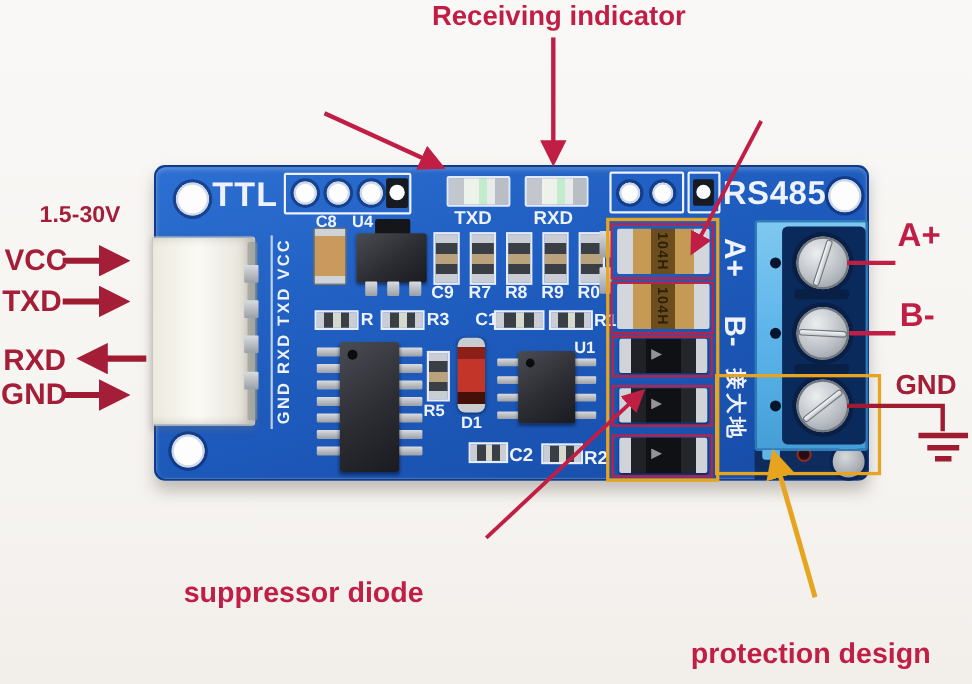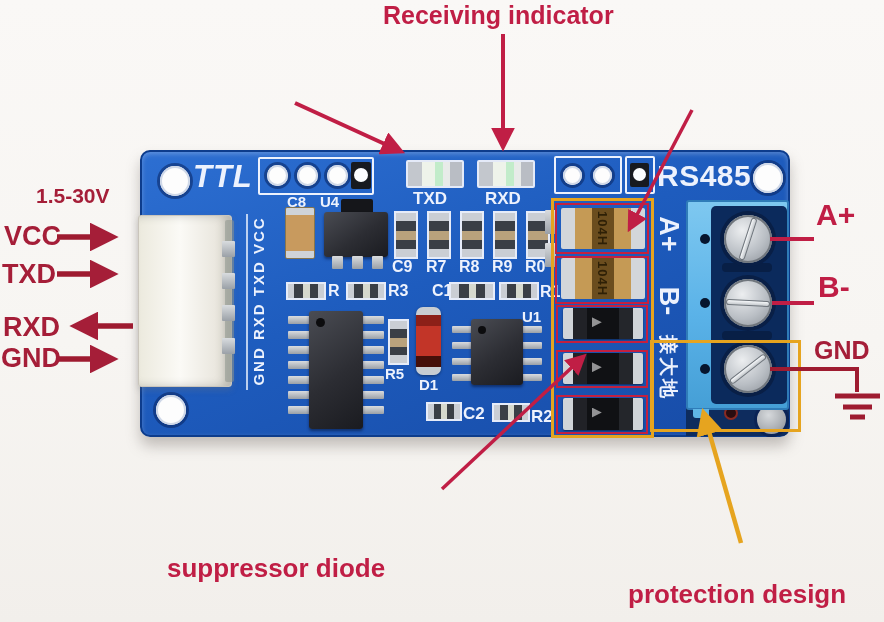--- a/index.html
+++ b/index.html
@@ -84,21 +84,21 @@
 
 <div id="stage">
 
   <div class="abs pcb"></div>
 
   <div class="abs hole" style="left:160px;top:166px;width:30px;height:30px;"></div>
   <div class="abs hole" style="left:753px;top:163px;width:30px;height:30px;"></div>
   <div class="abs hole" style="left:156px;top:395px;width:30px;height:30px;"></div>
   <div class="abs hole-silver" style="left:757px;top:405px;width:29px;height:29px;"></div>
 
-  <div class="abs silk" style="left:193px;top:161px;font-size:31px;letter-spacing:1px;font-style:italic;">TTL</div>
+  <div class="abs silk" style="left:193px;top:161px;font-size:31px;letter-spacing:1px;">TTL</div>
   <div class="abs silk" style="left:657px;top:161px;font-size:30px;letter-spacing:.5px;">RS485</div>
 
   <div class="abs silkbox" style="left:258px;top:157px;width:116px;height:38px;"></div>
   <div class="abs hole" style="left:267px;top:165px;width:21px;height:21px;"></div>
   <div class="abs hole" style="left:297px;top:165px;width:21px;height:21px;"></div>
   <div class="abs hole" style="left:327px;top:165px;width:21px;height:21px;"></div>
   <div class="abs sqpad" style="left:351px;top:162px;width:20px;height:27px;">
       <div class="dot" style="left:3px;top:6px;width:14px;height:14px;"></div>
     </div>
 
@@ -271,25 +271,25 @@
     <line x1="770" y1="239" x2="814" y2="239" class="lineR" stroke-width="4"></line>
     <line x1="772" y1="303" x2="814" y2="303" class="lineR" stroke-width="4"></line>
     <path d="M770,369 L857,369 L857,392" class="lineM" stroke-width="4"></path>
     <g>
       <line x1="835" y1="396" x2="880" y2="396" class="lineM" stroke-width="5"></line>
       <line x1="843" y1="407" x2="872" y2="407" class="lineM" stroke-width="5"></line>
       <line x1="850" y1="417" x2="865" y2="417" class="lineM" stroke-width="5"></line>
     </g>
   </svg>
 
-  <div class="abs lbl" style="left:383px;top:2px;width:250px;text-align:left;font-size:25px;">Receiving indicator</div>
+  <div class="abs lbl" style="left:383px;top:2px;width:250px;text-align:center;font-size:25px;">Receiving indicator</div>
   <div class="abs lbl-dark" style="left:36px;top:185px;font-size:21px;">1.5-30V</div>
   <div class="abs lbl-dark" style="left:4px;top:222px;font-size:27px;">VCC</div>
   <div class="abs lbl-dark" style="left:2px;top:260px;font-size:27px;">TXD</div>
   <div class="abs lbl-dark" style="left:3px;top:313px;font-size:27px;">RXD</div>
   <div class="abs lbl-dark" style="left:1px;top:344px;font-size:27px;">GND</div>
   <div class="abs lbl" style="left:816px;top:199px;font-size:30px;">A+</div>
   <div class="abs lbl" style="left:818px;top:271px;font-size:30px;">B-</div>
   <div class="abs lbl-dark" style="left:814px;top:337px;font-size:25px;">GND</div>
-  <div class="abs lbl" style="left:167px;top:524px;font-size:26px;margin-top:30px;">suppressor diode</div>
+  <div class="abs lbl" style="left:167px;top:524px;font-size:26px;">suppressor diode</div>
   <div class="abs lbl" style="left:628px;top:580px;font-size:26px;">protection design</div>
 
 </div>
 
 </body></html>

